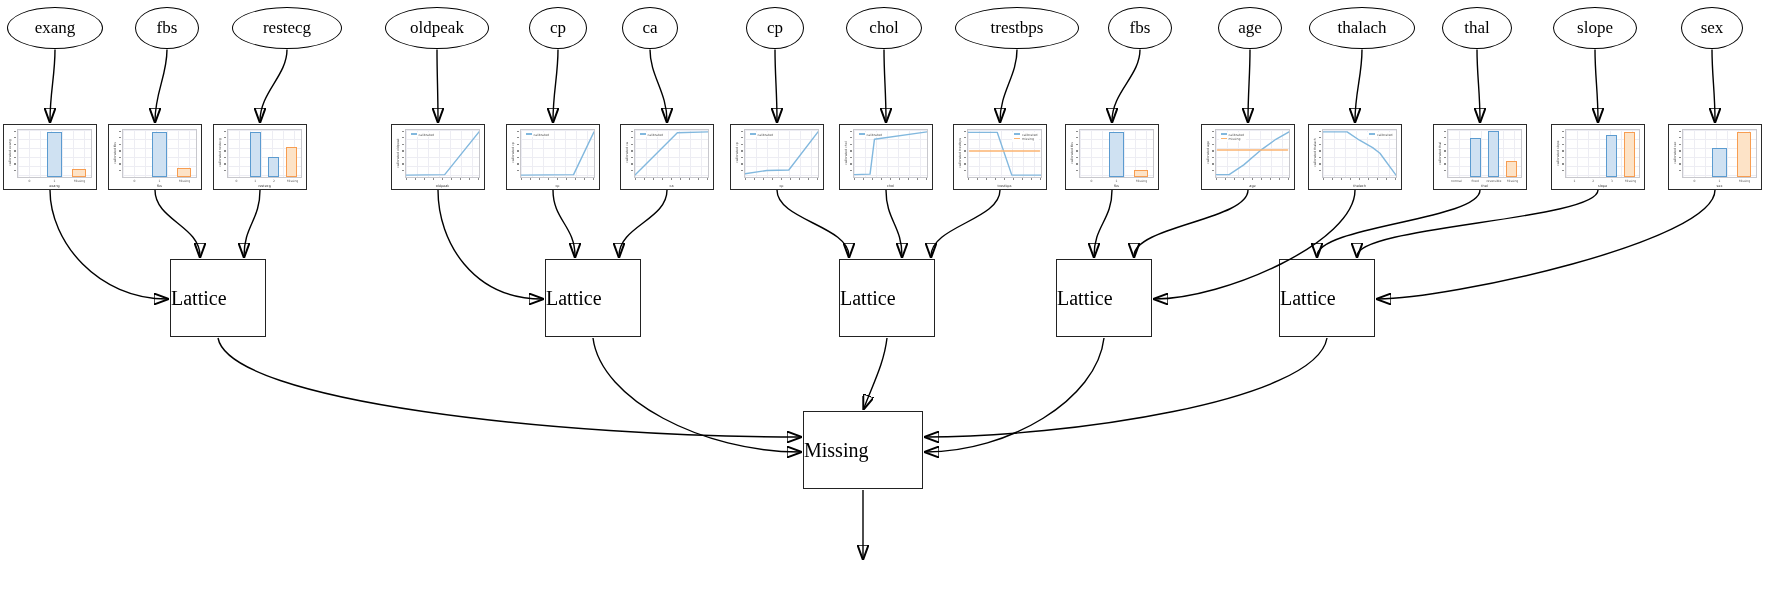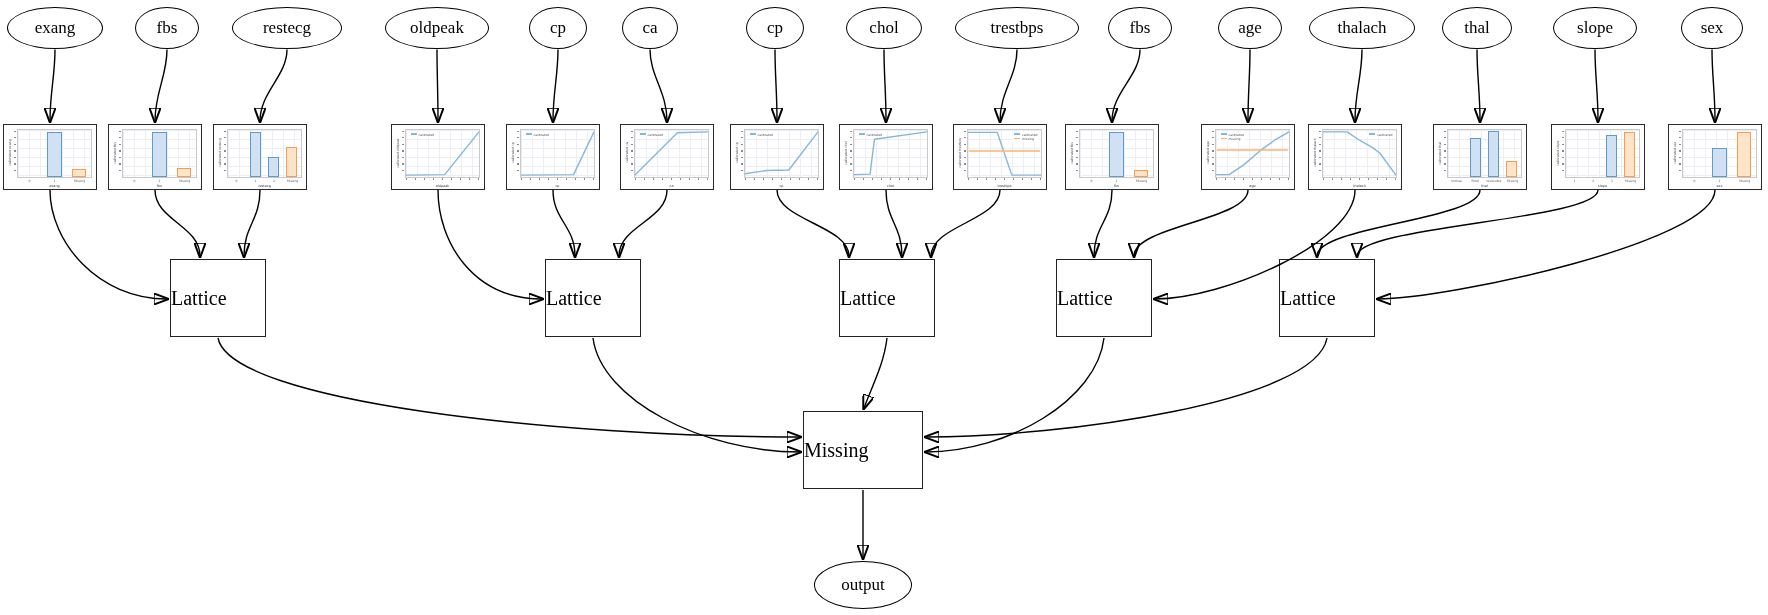--- a/index.html
+++ b/index.html
@@ -53,23 +53,20 @@
        font-size:17px;box-sizing:border-box;}
   #edges{position:absolute;left:0;top:0;pointer-events:none;}
   #edges path{stroke:#000;stroke-width:1.4;fill:none;}
 </style>
 </head>
 <body>
 
 <div id="stage">
   <div class="lbox" id="avg">
     <span>Missing</span>
-  </div>
-  <div id="out">
-    <span>output</span>
   </div>
 <div class="ellipse" style="left: 7px; width: 96px;">exang</div>
     <div class="chart" style="left: 3px;">
       <div class="ylab">calibrated exang</div>
       <div class="yticks"></div>
       <div class="plot">
         <div class="bar bar-blue" style="left: 40%; width: 20%; height: 95%;"></div>
         <div class="bar bar-orange" style="left: 73.3333%; width: 20%; height: 16%;"></div>
       </div>
       <div class="xcats">

